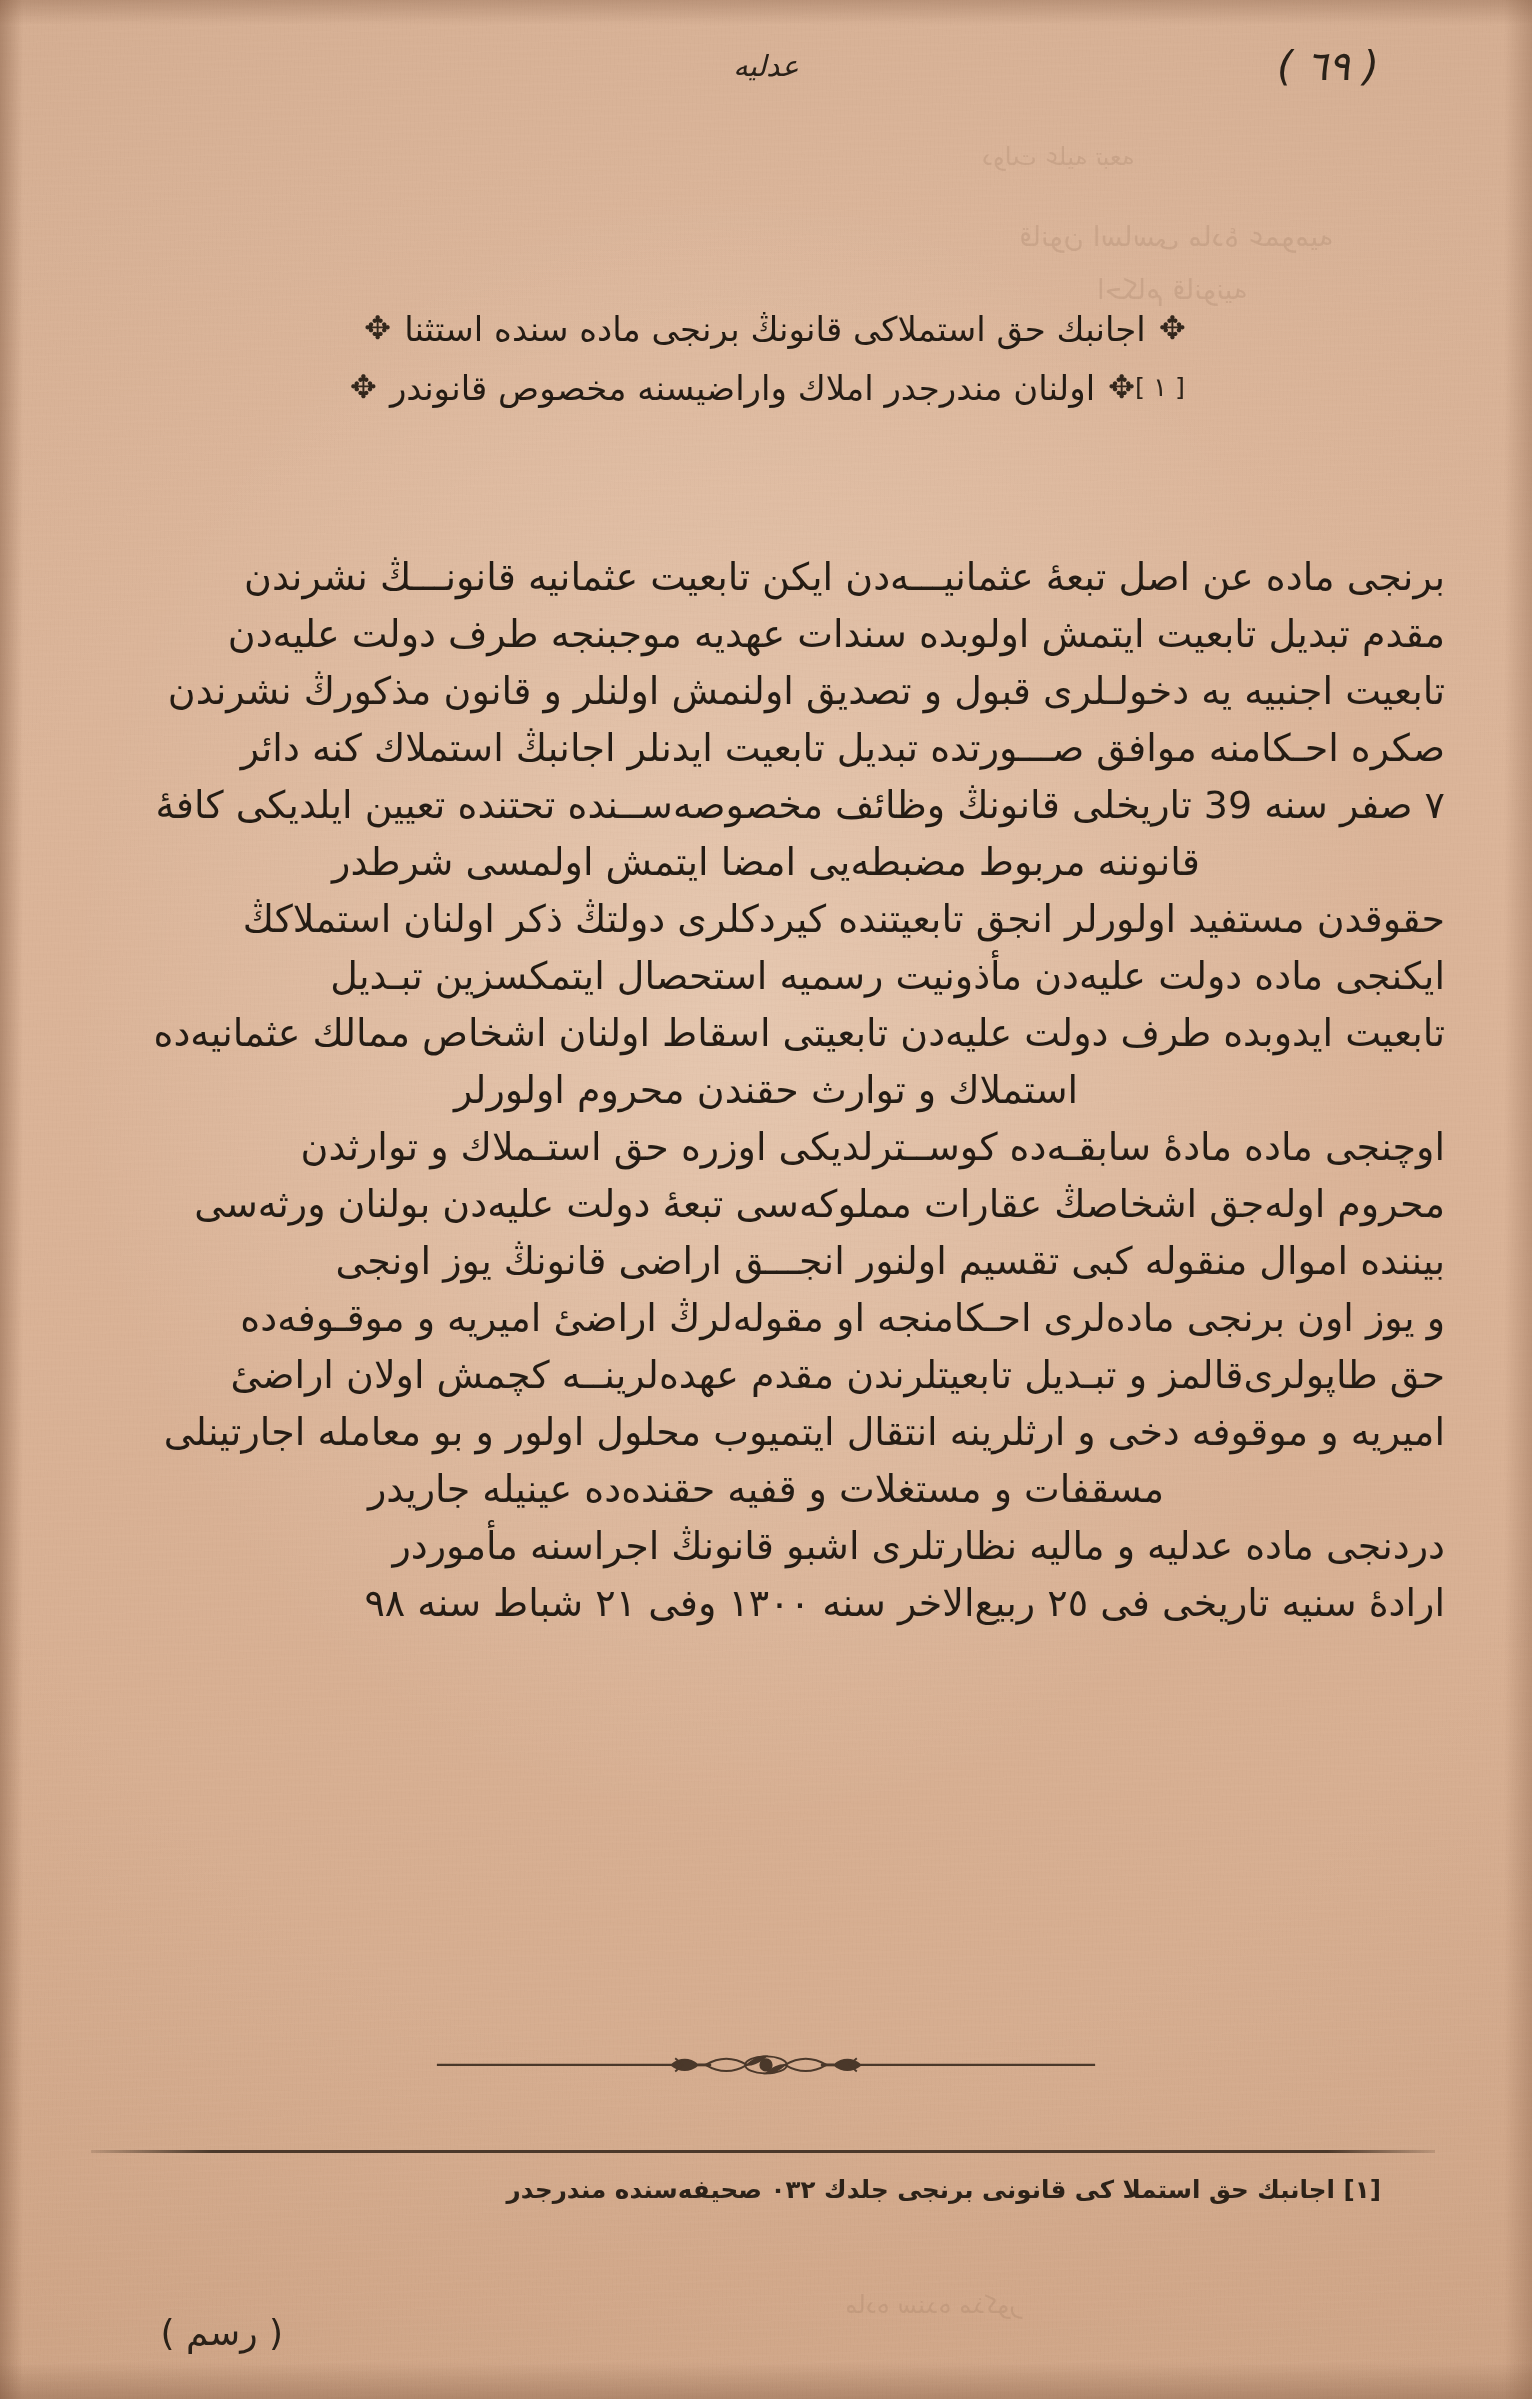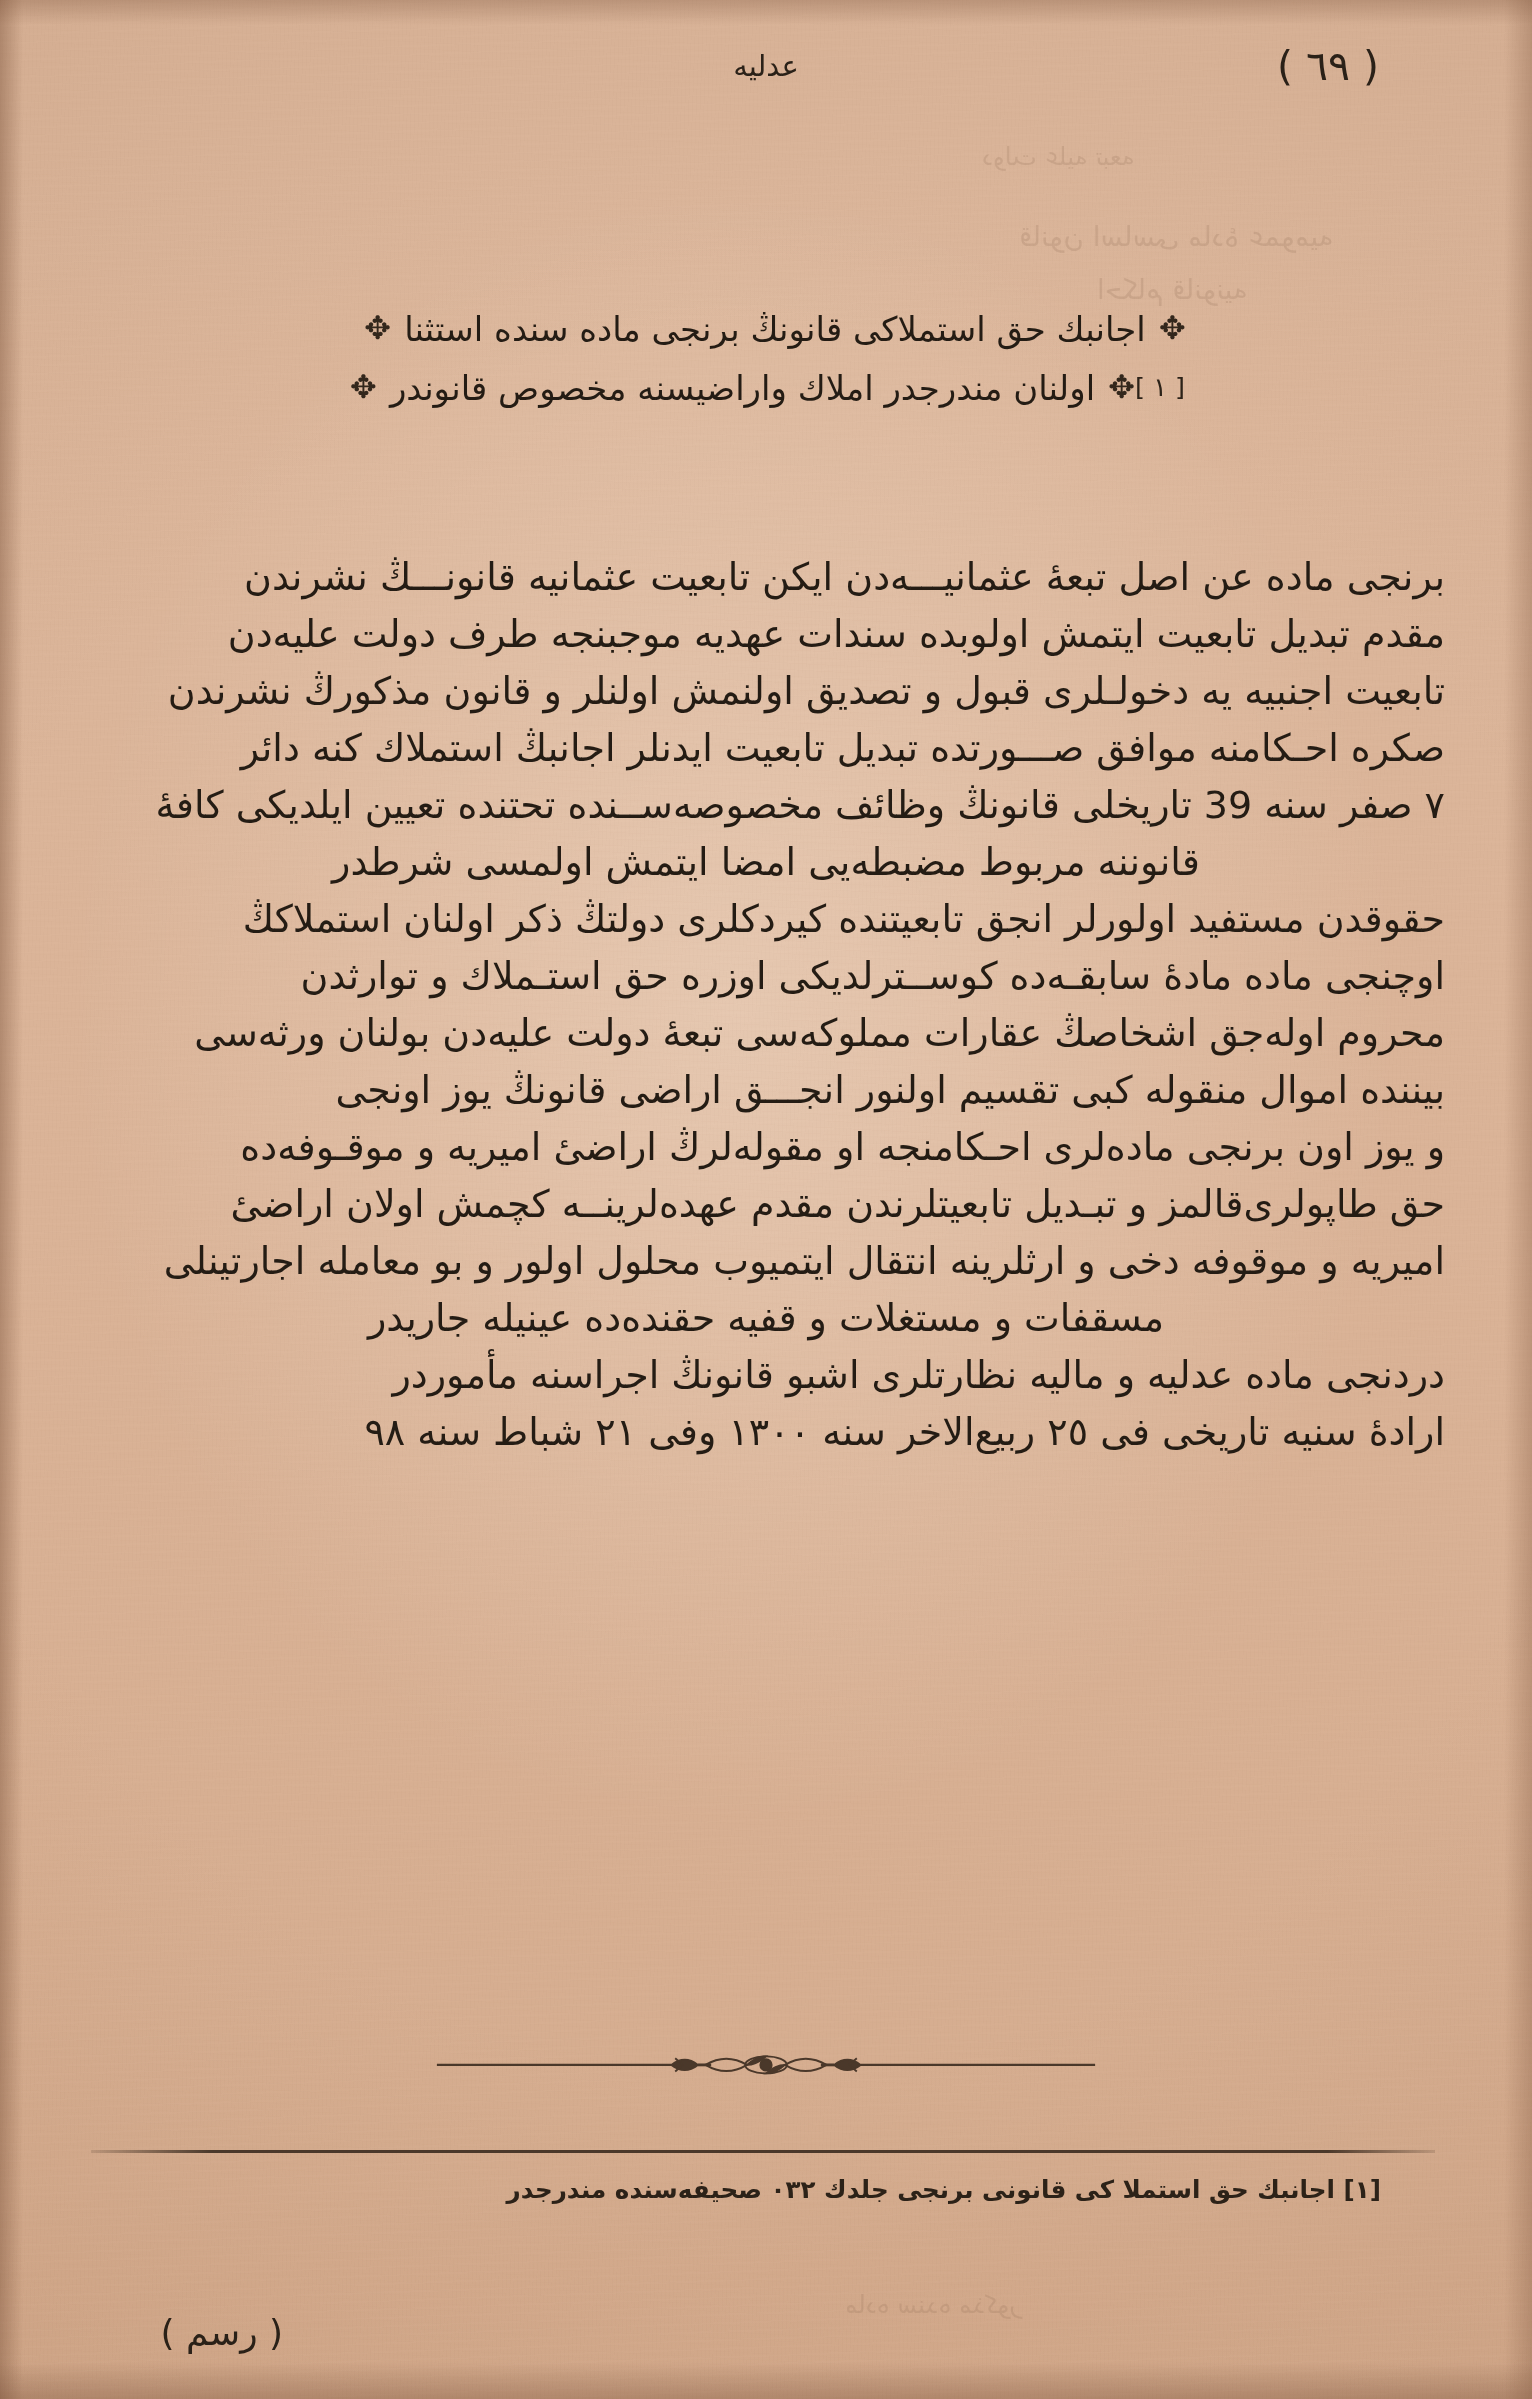--- a/index.html
+++ b/index.html
@@ -45,21 +45,21 @@
     transform:scaleX(-1);
     white-space:nowrap;pointer-events:none;
     filter:blur(0.6px);
   }
 
   
   .ar{
     font-family:"DejaVu Sans","Liberation Sans",sans-serif;
     color:#2a2118;direction:rtl;unicode-bidi:bidi-override;
   }
-  #hdr{position:absolute;top:36px;left:0;width:100%;height:66px;}
+  #hdr{position:absolute;top:36px;left:0;width:100%;height:66px;font-style:italic;}
   #hdr .kw{
     position:absolute;top:13.2px;left:50%;transform:translateX(-50%);
     font-size:29px;color:#2a2118;
   }
   #hdr .pg{
     position:absolute;top:5.7px;right:153px;
     font-size:41px;color:#2a2118;letter-spacing:3.8px;
   }
 
   
@@ -131,20 +131,25 @@
     <div class="p">
       <div class="ln">برنجی ماده        عن اصل تبعهٔ عثمانیـــه‌دن ايكن تابعيت عثمانيه قانونـــڭ نشرندن</div>
       <div class="ln">مقدم تبديل تابعيت ايتمش اولوبده سندات عهديه موجبنجه طرف دولت عليه‌دن</div>
       <div class="ln">تابعيت اجنبيه يه دخولـلری قبول و تصديق اولنمش اولنلر و قانون مذكورڭ نشرندن</div>
       <div class="ln">صكره احـكامنه موافق صـــورتده تبديل تابعيت ايدنلر اجانبڭ استملاك كنه دائر</div>
       <div class="ln">٧ صفر سنه 39 تاريخلی قانونڭ وظائف مخصوصه‌ســنده تحتنده تعيين ايلديكی كافهٔ</div>
       <div class="ln c">قانوننه مربوط مضبطه‌يی امضا ايتمش اولمسی شرطدر</div>
       <div class="ln">حقوقدن مستفيد اولورلر        انجق تابعيتنده كيردكلری دولتڭ ذكر اولنان استملاكڭ</div>
     </div>
 
+    <div class="p">
+      <div class="ln">ايكنجی ماده        دولت عليه‌دن مأذونيت رسميه استحصال ايتمكسزين تبـديل</div>
+      <div class="ln">تابعيت ايدوبده طرف دولت عليه‌دن تابعيتی اسقاط اولنان اشخاص ممالك عثمانيه‌ده</div>
+      <div class="ln c">استملاك و توارث حقندن محروم اولورلر</div>
+    </div>
 
     <div class="p">
       <div class="ln">اوچنجی ماده        مادهٔ سابقـه‌ده كوســترلديكی اوزره حق استـملاك و توارثدن</div>
       <div class="ln">محروم اوله‌جق اشخاصڭ عقارات مملوكه‌سی تبعهٔ دولت عليه‌دن بولنان ورثه‌سی</div>
       <div class="ln">بيننده اموال منقوله كبی تقسيم اولنور        انجـــق اراضی قانونڭ يوز اونجی</div>
       <div class="ln">و يوز اون برنجی ماده‌لری احـكامنجه او مقوله‌لرڭ اراضیٔ اميريه و موقـوفه‌ده</div>
       <div class="ln">حق طاپولری‌قالمز و تبـديل تابعيتلرندن مقدم عهده‌لرينــه كچمش اولان اراضیٔ</div>
       <div class="ln">اميريه و موقوفه دخی و ارثلرينه انتقال ايتميوب محلول اولور و بو معامله اجارتينلی</div>
       <div class="ln c">مسقفات و مستغلات و قفيه حقنده‌ده عينيله جاريدر</div>
     </div>

